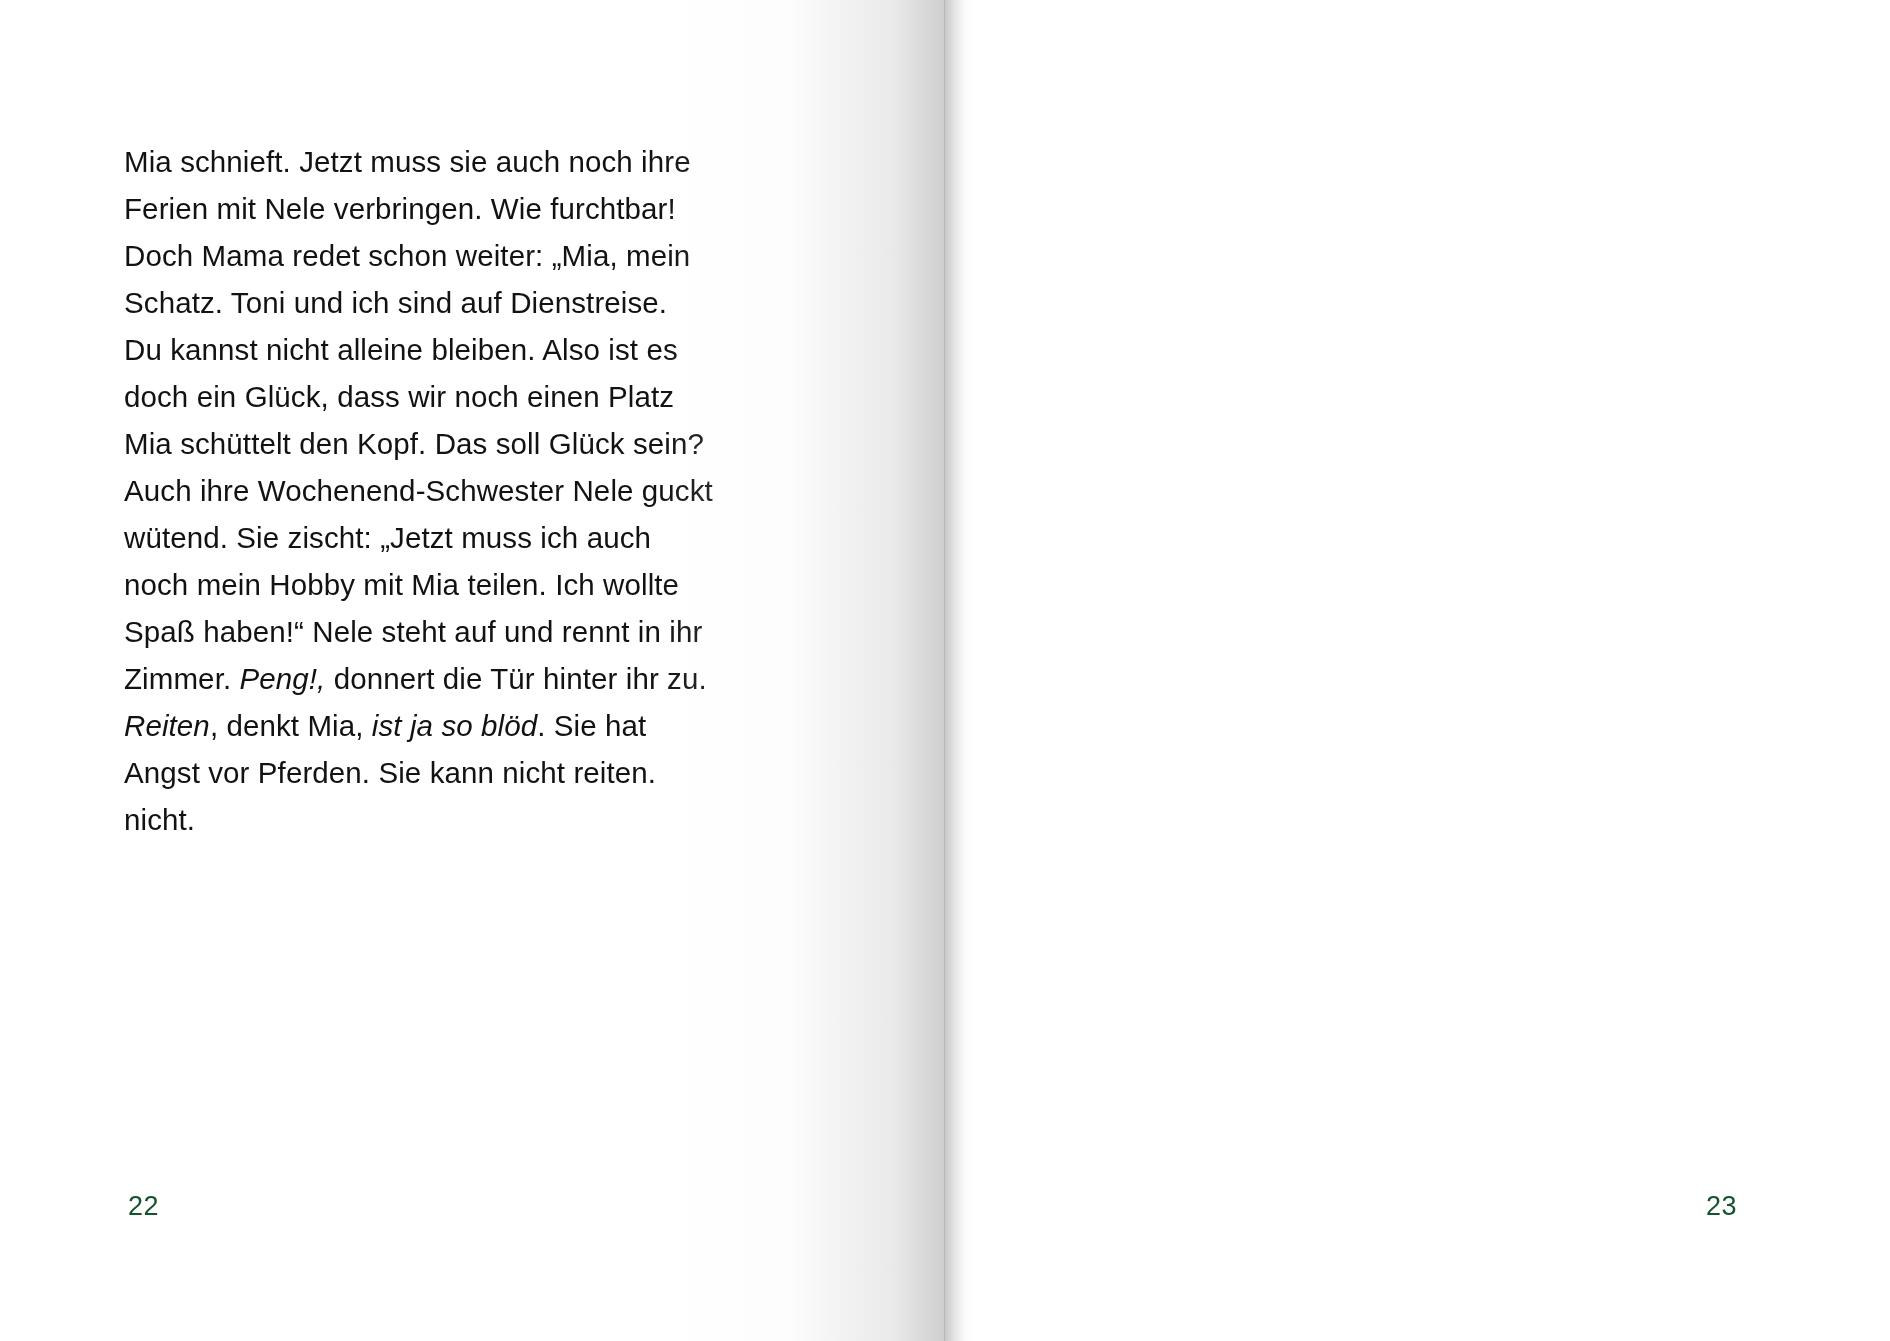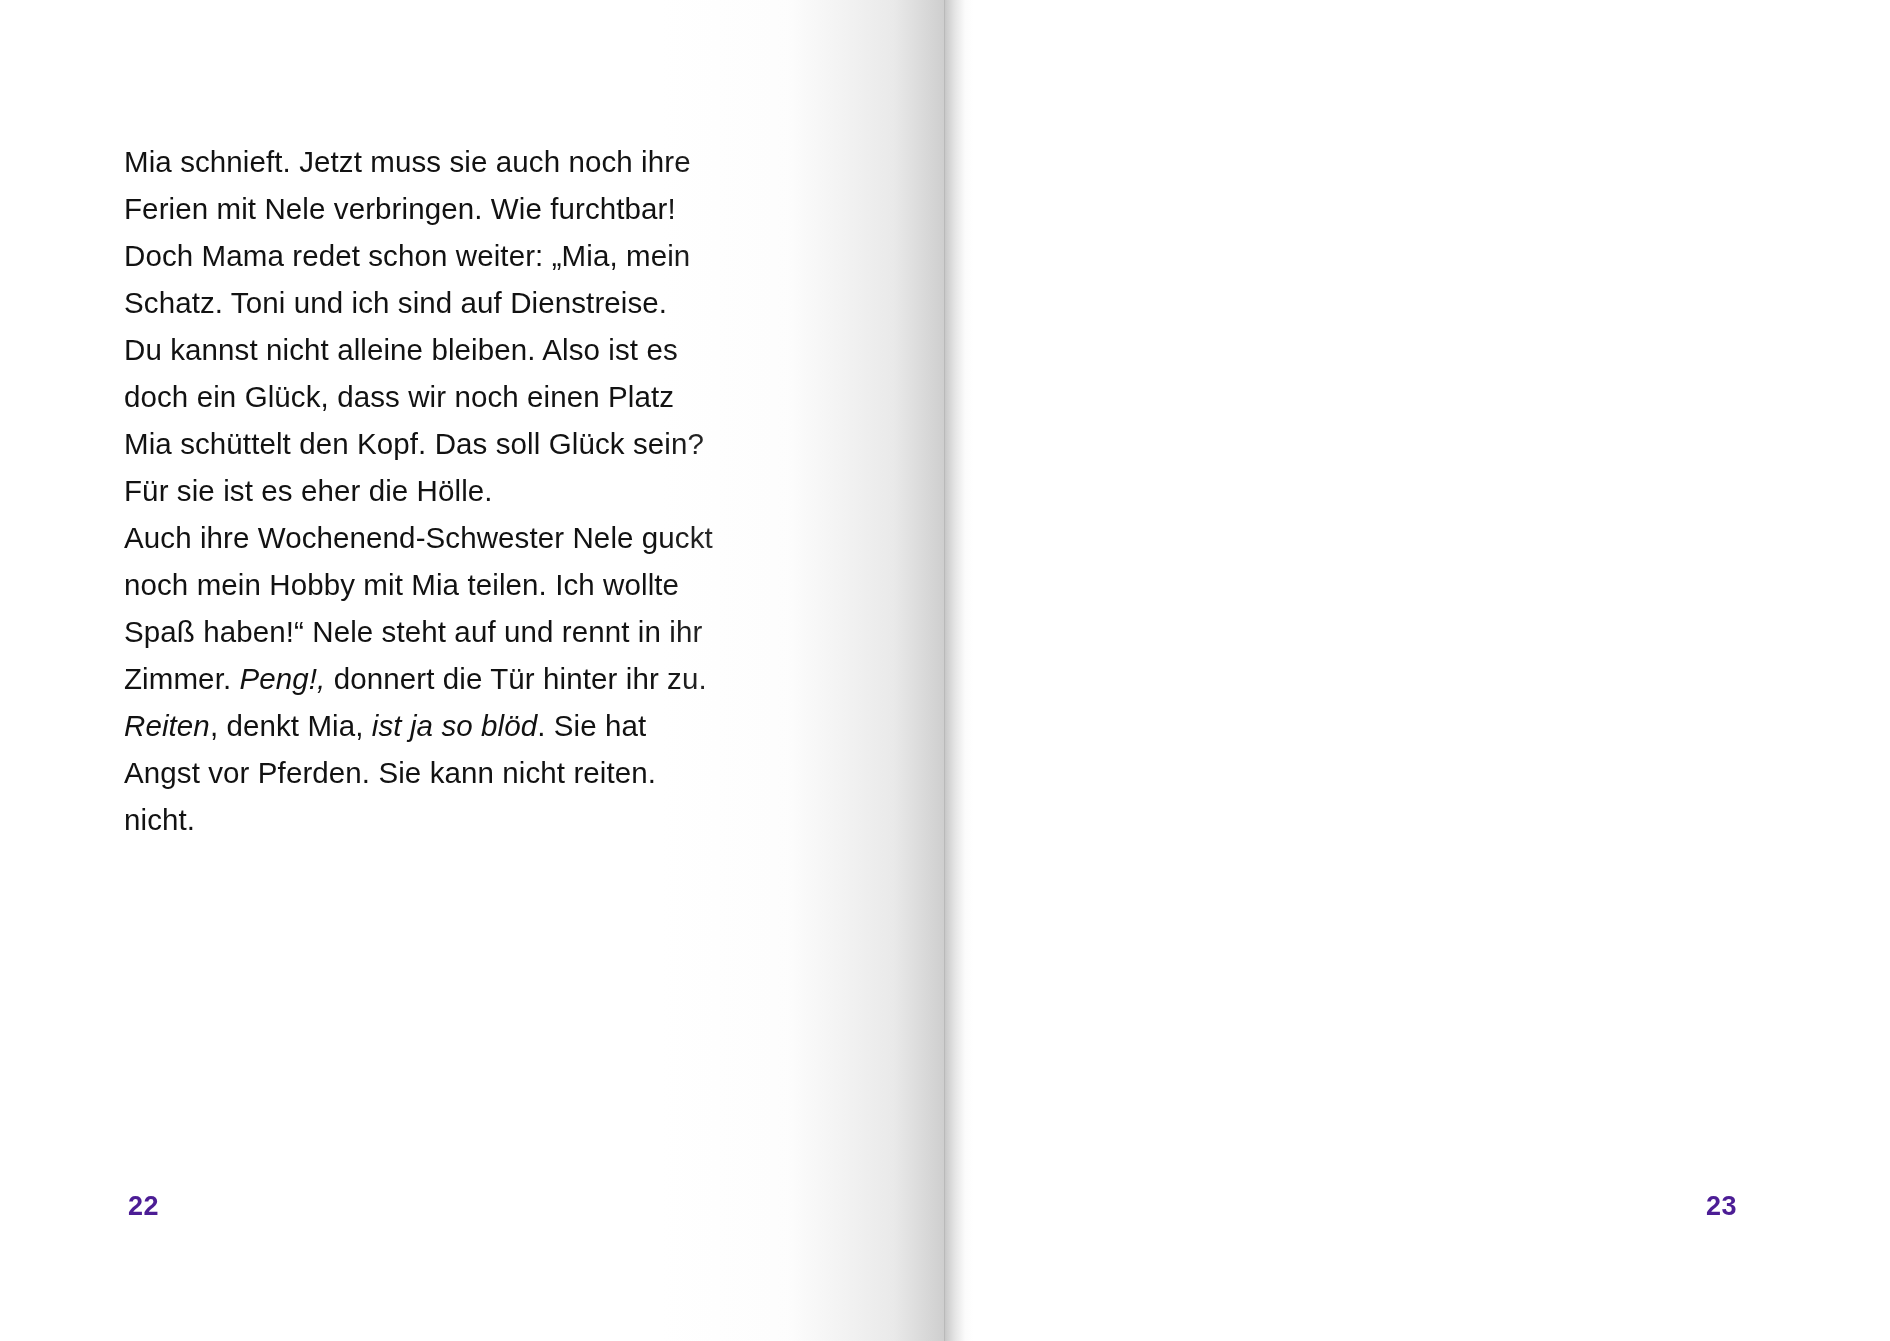--- a/index.html
+++ b/index.html
@@ -81,44 +81,44 @@
     font-style: italic;
   }
 
   .left-text  { left: 124px; top: 138px;  width: 700px; }
 
   
   .folio {
     position: absolute;
     bottom: 119px;
     font-size: 27px;
-    font-weight: 700;
-    color: #4c1d95;
+    font-weight: 400;
+    color: #14532d;
     letter-spacing: 0.5px;
   }
   .folio-left  { left: 128px; }
   .folio-right { right: 128px; }
 </style>
 </head>
 <body>
 
 <div class="spread">
 
   <div class="page page-left">
 
     <div class="text-block left-text">
       <p>Mia schnieft. Jetzt muss sie auch noch ihre</p>
       <p>Ferien mit Nele verbringen. Wie furchtbar!</p>
       <p>Doch Mama redet schon weiter: „Mia, mein</p>
       <p>Schatz. Toni und ich sind auf Dienstreise.</p>
       <p>Du kannst nicht alleine bleiben. Also ist es</p>
       <p>doch ein Glück, dass wir noch einen Platz</p>
       <p>Mia schüttelt den Kopf. Das soll Glück sein?</p>
-      <p>Für sie ist es eher die Hölle.</p>
       <p>Auch ihre Wochenend-Schwester Nele guckt</p>
+      <p>wütend. Sie zischt: „Jetzt muss ich auch</p>
       <p>noch mein Hobby mit Mia teilen. Ich wollte</p>
       <p>Spaß haben!“ Nele steht auf und rennt in ihr</p>
       <p><span>Zimmer. </span><em>Peng!,</em><span> donnert die Tür hinter ihr zu.</span></p>
       <p><em>Reiten</em><span>, denkt Mia, </span><em>ist ja so blöd</em><span>. Sie hat</span></p>
       <p>Angst vor Pferden. Sie kann nicht reiten.</p>
       <p>nicht.</p>
     </div>
 
     <div class="folio folio-left">22</div>
   </div>

